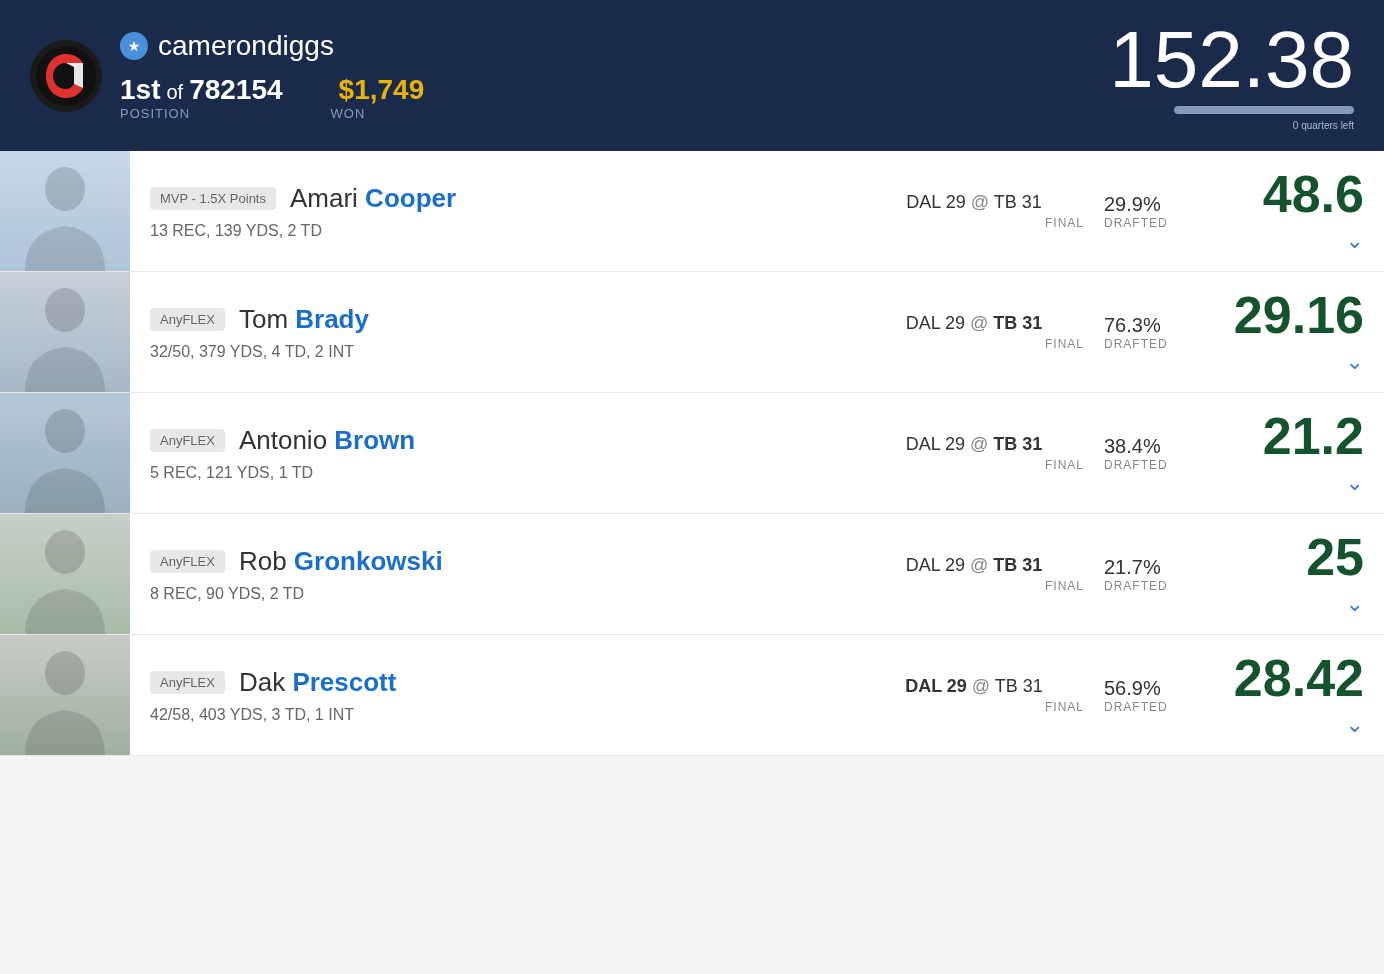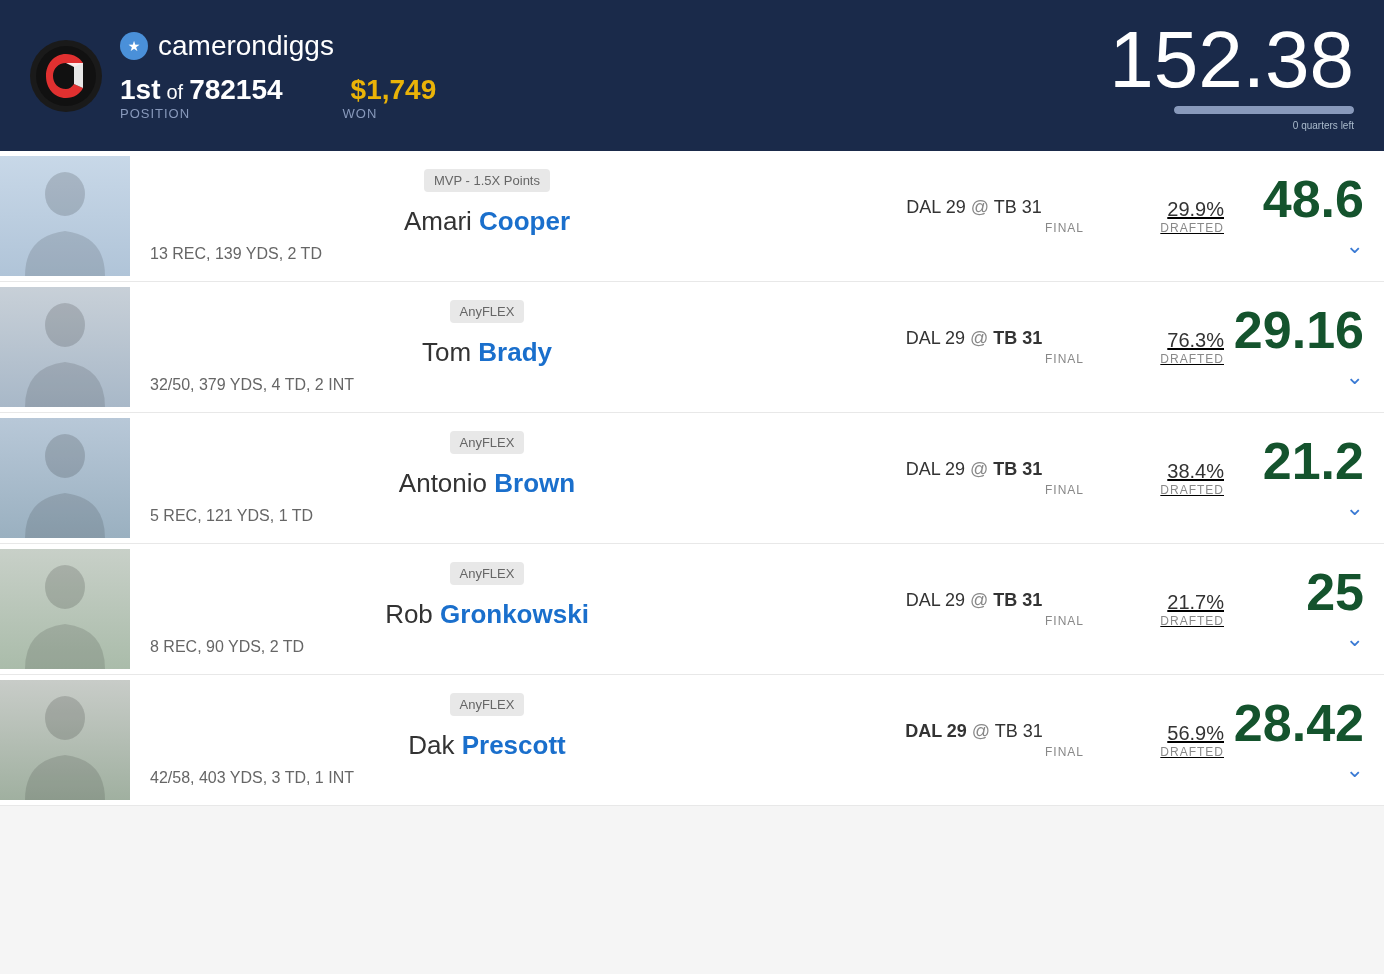--- a/index.html
+++ b/index.html
@@ -57,21 +57,21 @@
       font-size: 14px;
     }
     .username {
       color: white;
       font-size: 28px;
       font-weight: 400;
     }
     .stats-row {
       display: flex;
       align-items: flex-start;
-      gap: 60px;
+      gap: 48px;
     }
     .stat-block {}
     .stat-value {
       font-size: 28px;
       font-weight: 700;
       color: white;
     }
     .stat-value.green {
       color: #eab308;
       margin-left: 8px;
@@ -156,21 +156,20 @@
 
     .player-info {
       flex: 1;
       padding: 18px 20px;
     }
     .position-name-row {
       display: flex;
       align-items: center;
       gap: 14px;
       margin-bottom: 8px;
-      flex-direction: column;
     }
     .position-badge {
       background: #e8e8e8;
       color: #666;
       font-size: 13px;
       padding: 4px 10px;
       border-radius: 4px;
       font-weight: 500;
       white-space: nowrap;
     }
@@ -205,23 +204,22 @@
       font-size: 12px;
       color: #888;
       letter-spacing: 1px;
       text-transform: uppercase;
       margin-top: 3px;
       text-align: right;
     }
 
     .drafted-section {
       width: 120px;
-      text-align: right;
+      text-align: left;
       flex-shrink: 0;
-      text-decoration: underline;
     }
     .drafted-pct {
       font-size: 20px;
       color: #333;
       font-weight: 500;
     }
     .drafted-label {
       font-size: 12px;
       color: #888;
       letter-spacing: 1px;

